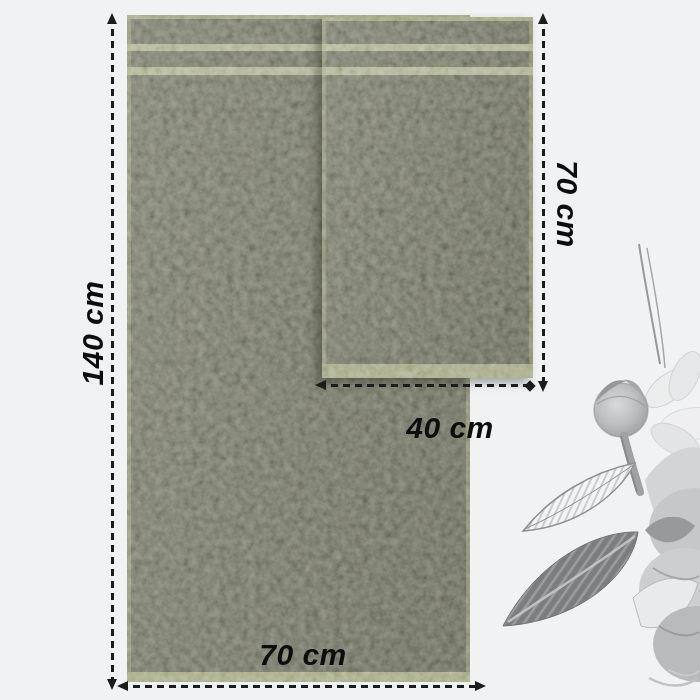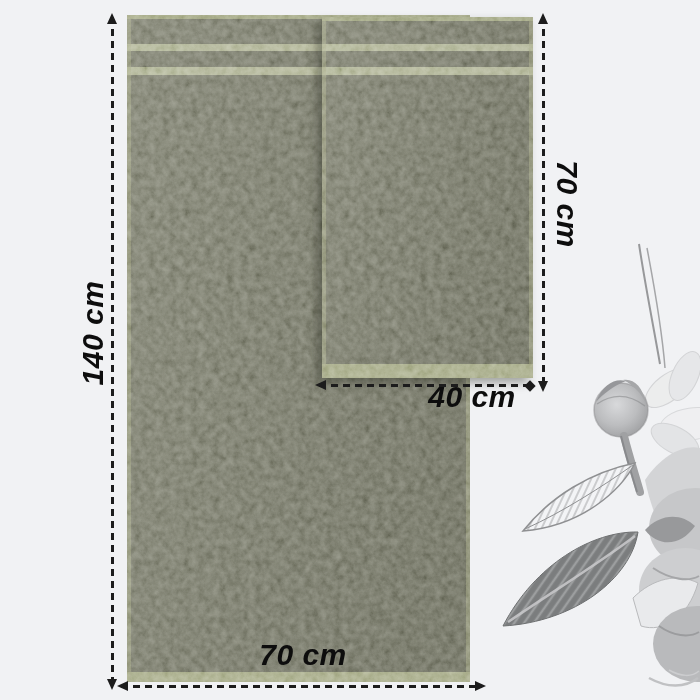--- a/index.html
+++ b/index.html
@@ -42,21 +42,21 @@
   .diamond{position:absolute;width:8px;height:8px;background:#1c1c1c;right:-4px;top:-2.5px;transform:rotate(45deg);}
   .dim-label{
     position:absolute;z-index:6;color:#0d0d0d;white-space:nowrap;
     font-style:italic;font-weight:700;font-size:30px;letter-spacing:.5px;
     transform:translate(-50%,-50%);
   }
   .rot-ccw{transform:translate(-50%,-50%) rotate(-90deg);}
   .rot-cw{transform:translate(-50%,-50%) rotate(90deg);}
   .l-140{left:93px;top:333px;}
   .l-70r{left:567px;top:204px;}
-  .l-40{left:450px;top:397px;margin-left:22px;}
+  .l-40{left:450px;top:428px;}
   .l-70b{left:303px;top:655px;}
   
   .flower{position:absolute;left:493px;top:228px;width:207px;height:472px;z-index:1;}
   .defs-svg{position:absolute;width:0;height:0;}
 </style>
 </head>
 <body>
 
 <div class="stage">
 

